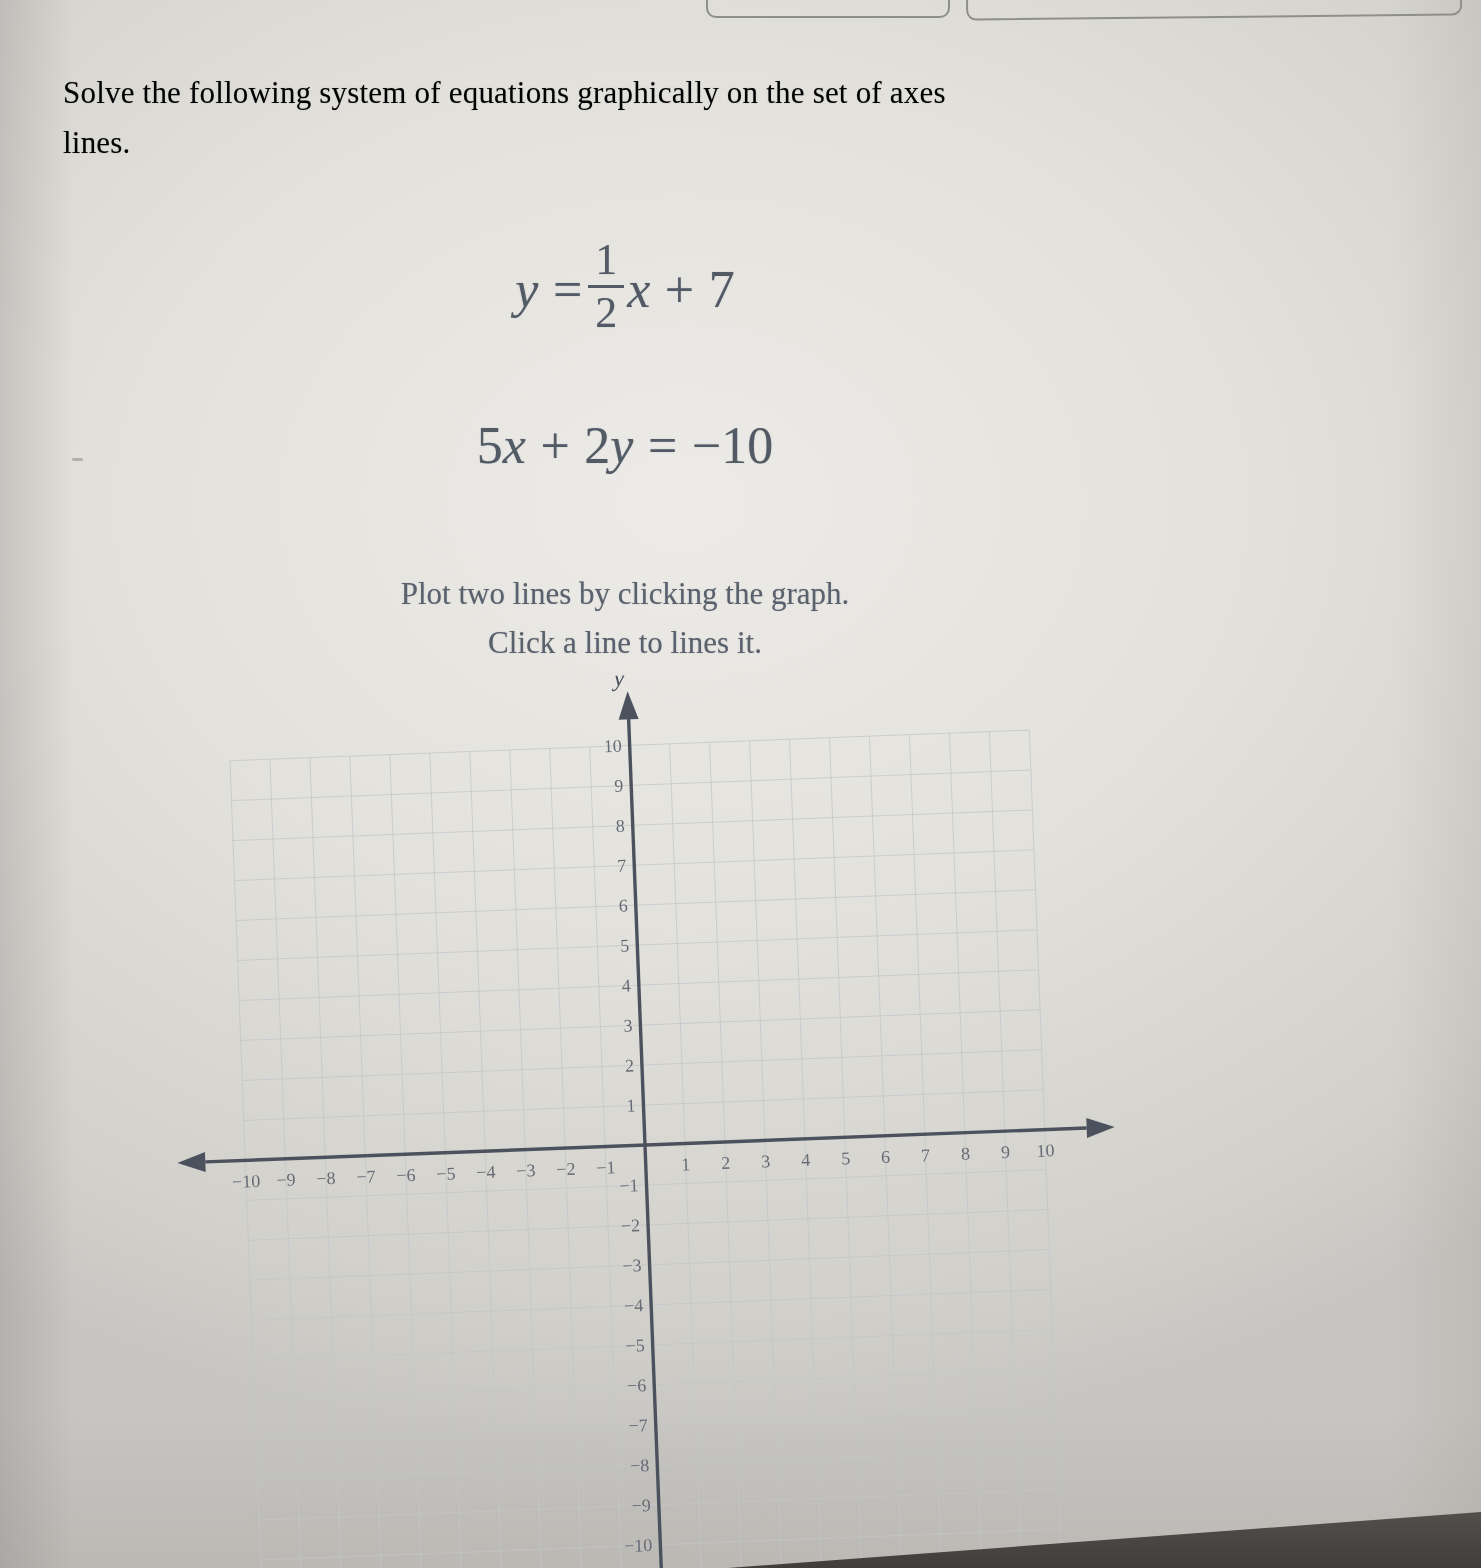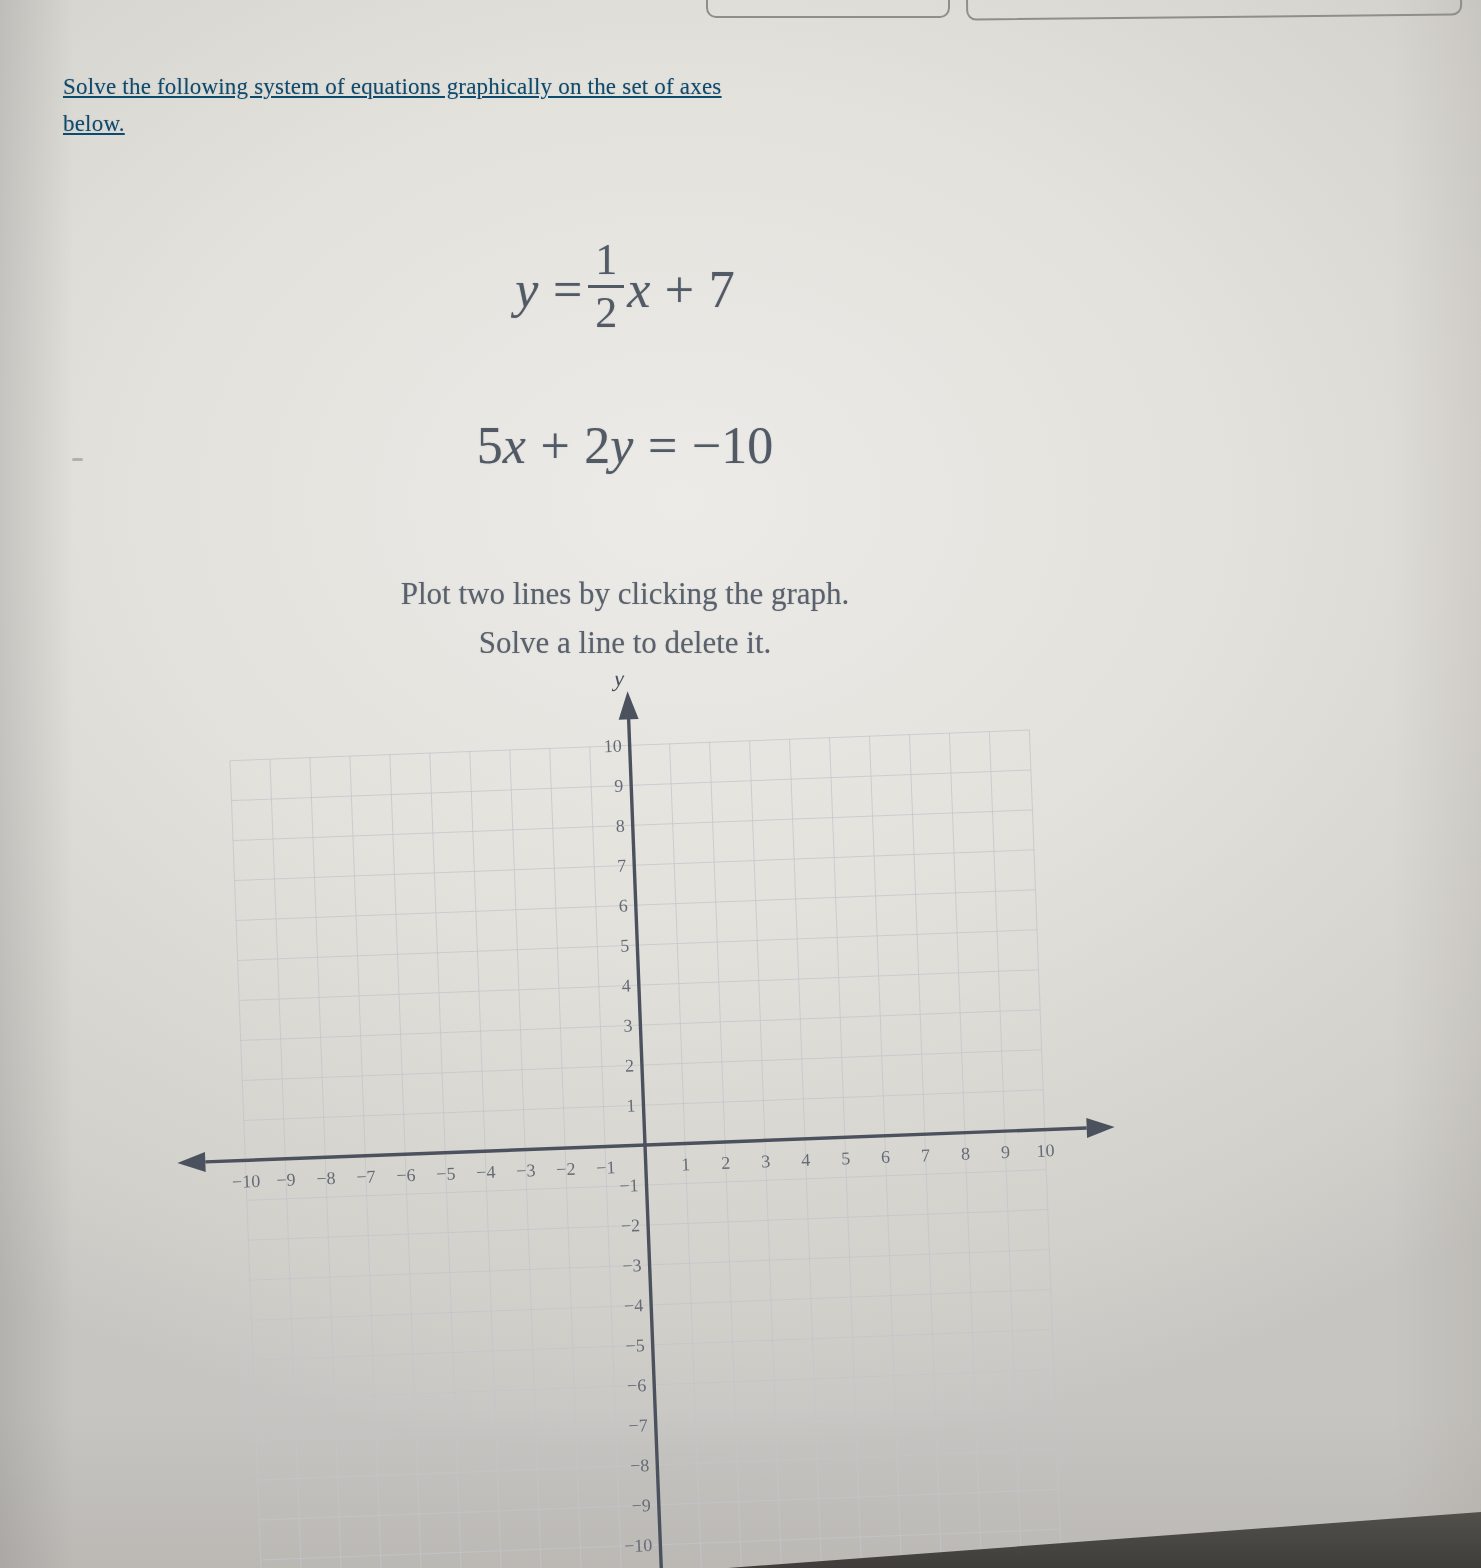--- a/index.html
+++ b/index.html
@@ -18,21 +18,21 @@
   .top-btn{
     position:absolute;border:2.5px solid #8f8f8a;border-radius:10px;
     background:transparent;
   }
   .top-btn.b1{ left:706px; top:-24px; width:240px; height:38px; }
   .top-btn.b2{ left:966px; top:-28px; width:492px; height:42px; transform:rotate(-.6deg); }
 
   
   .title{
     position:absolute; left:63px; top:68px; width:1350px;
-    font-size:23px; line-height:1.62; color:#0c4a6e; letter-spacing:.2px;text-decoration:underline;
+    font-size:31px; line-height:1.62; color:#000000; letter-spacing:.2px;
   }
 
   
   .content{ position:absolute; left:0; width:1250px; text-align:center; color:#525a66; }
   .eq{ font-size:52px; }
   .eq .mi{ font-style:italic; }
   .eq1{ top:238px; }
   .eq2{ top:416px; }
   .eq .sp{ display:inline-block; width:.28em; }
   .frac{
@@ -69,34 +69,34 @@
   }
 </style>
 </head>
 <body>
 
 <div class="top-btn b1"></div>
 <div class="top-btn b2"></div>
 
 <div class="title soft">
   <span>Solve the following system of equations graphically on the set of axes</span><br>
-  <span>below.</span>
+  <span>lines.</span>
 </div>
 
 <div class="content eq eq1 soft">
   <span class="mi">y</span><span class="sp"></span><span>=</span><span class="frac"><span class="num">1</span><span class="den">2</span></span><span class="mi">x</span><span class="sp"></span><span>+</span><span class="sp"></span><span>7</span>
 </div>
 
 <div class="content eq eq2 soft">
   <span>5</span><span class="mi">x</span><span class="sp"></span><span>+</span><span class="sp"></span><span>2</span><span class="mi">y</span><span class="sp"></span><span>=</span><span class="sp"></span><span>−10</span>
 </div>
 
 <div class="content instr soft">
   <div>Plot two lines by clicking the graph.</div>
-  <div>Solve a line to delete it.</div>
+  <div>Click a line to lines it.</div>
 </div>
 
 <div class="stray"></div>
 
 <div class="graph-wrap">
   <svg id="graph-svg" width="960" height="905">
       <g>
         <line x1="80" y1="70" x2="80" y2="912" class="grid"></line>
         <line x1="120" y1="70" x2="120" y2="912" class="grid"></line>
         <line x1="160" y1="70" x2="160" y2="912" class="grid"></line>

